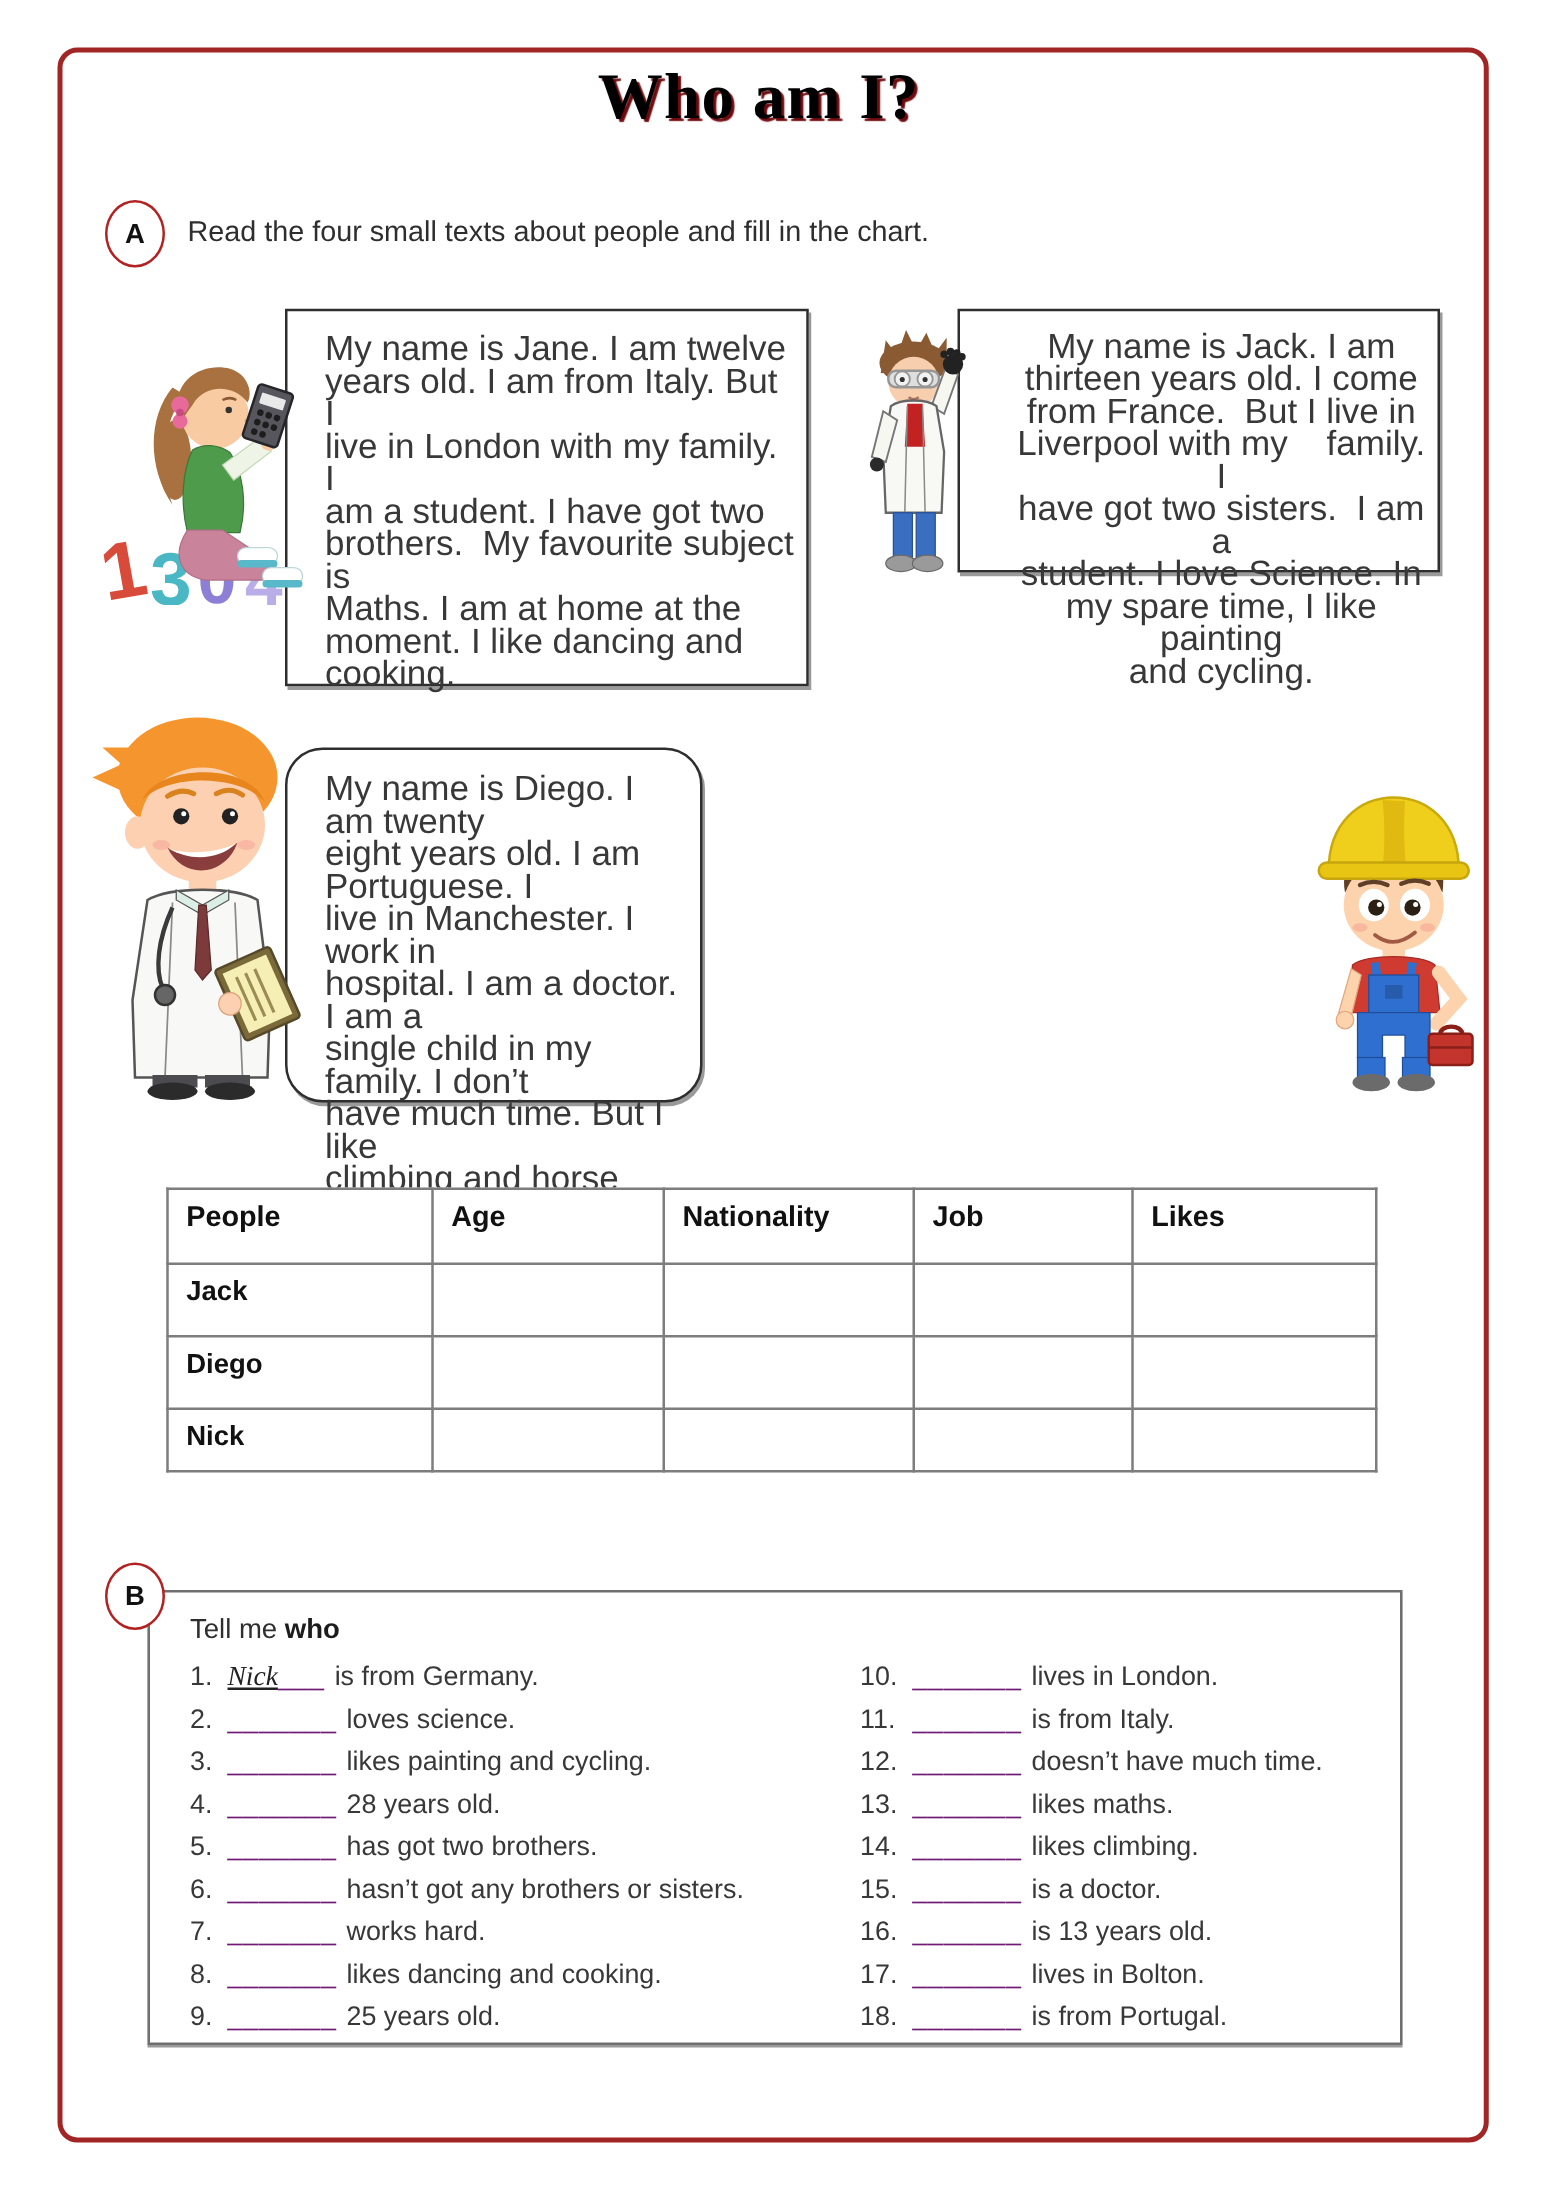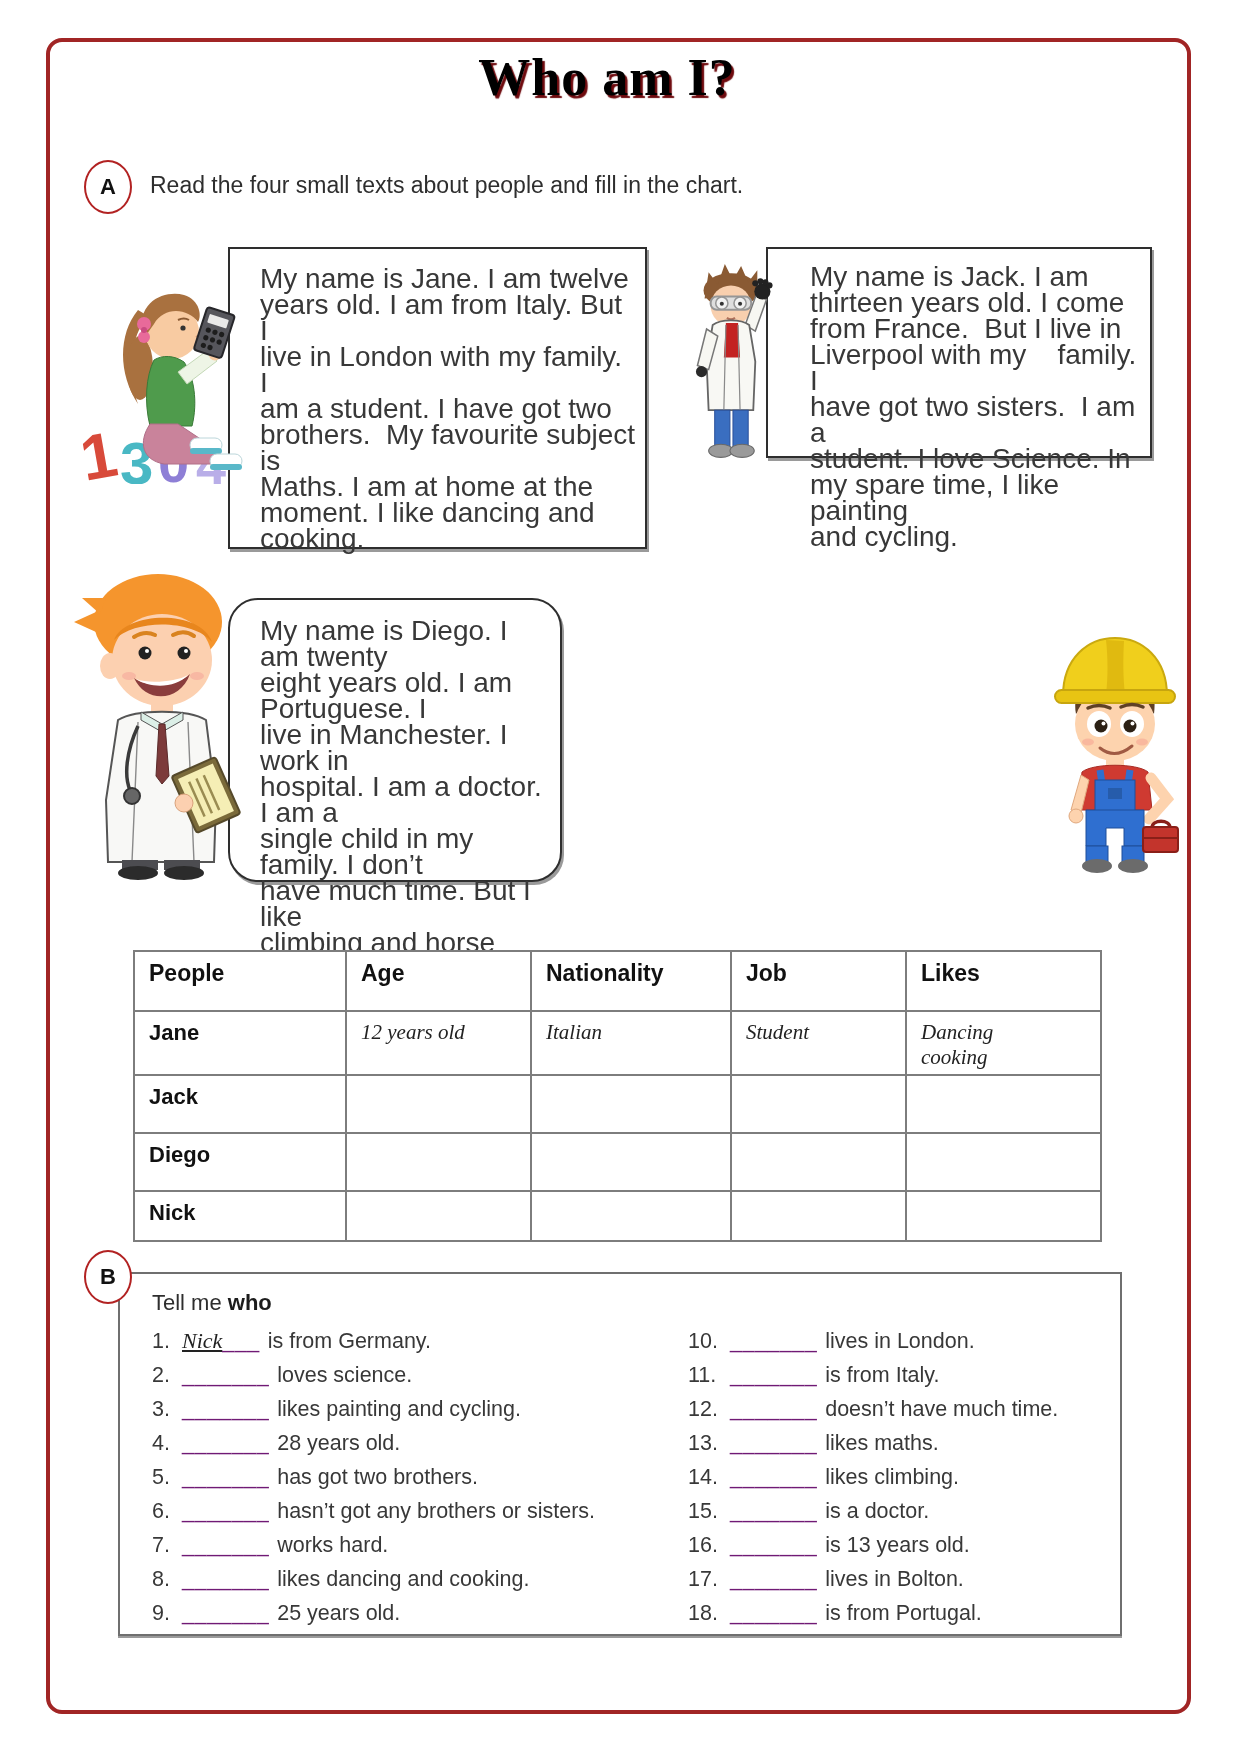--- a/index.html
+++ b/index.html
@@ -54,21 +54,21 @@
   <div class="card" style="left:228px;top:247px;width:419px;height:302px;padding:17px 8px 0 30px;">
     <div class="card-text">My name is Jane. I am twelve
 years old. I am from Italy. But I
 live in London with my family. I
 am a student. I have got two
 brothers.  My favourite subject is
 Maths. I am at home at the
 moment. I like dancing and
 cooking.</div>
   </div>
-  <div class="card" style="left:766px;top:247px;width:386px;height:211px;padding:15px 6px 0 42px;">
+  <div class="card" style="left:766px;top:247px;width:386px;height:211px;padding:15px 6px 0 42px;text-align:center;">
     <div class="card-text">My name is Jack. I am
 thirteen years old. I come
 from France.  But I live in
 Liverpool with my    family. I
 have got two sisters.  I am a
 student. I love Science. In
 my spare time, I like painting
 and cycling.</div>
   </div>
   <div class="card" style="left:228px;top:598px;width:334px;height:284px;padding:18px 6px 0 30px;border-radius:30px;">
@@ -234,28 +234,20 @@
         <col style="width:195px">
     </colgroup>
     <tbody>
         <tr class="h-row">
       <td class="th">People</td>
       <td class="th">Age</td>
       <td class="th">Nationality</td>
       <td class="th">Job</td>
       <td class="th">Likes</td>
     </tr>
-    <tr class="r-jane">
-      <td class="name">Jane</td>
-      <td class="val">12 years old</td>
-      <td class="val">Italian</td>
-      <td class="val">Student</td>
-      <td class="val">Dancing
-cooking</td>
-    </tr>
     <tr class="r-jack">
       <td class="name">Jack</td>
       <td class="val"></td>
       <td class="val"></td>
       <td class="val"></td>
       <td class="val"></td>
     </tr>
     <tr class="r-diego">
       <td class="name">Diego</td>
       <td class="val"></td>

